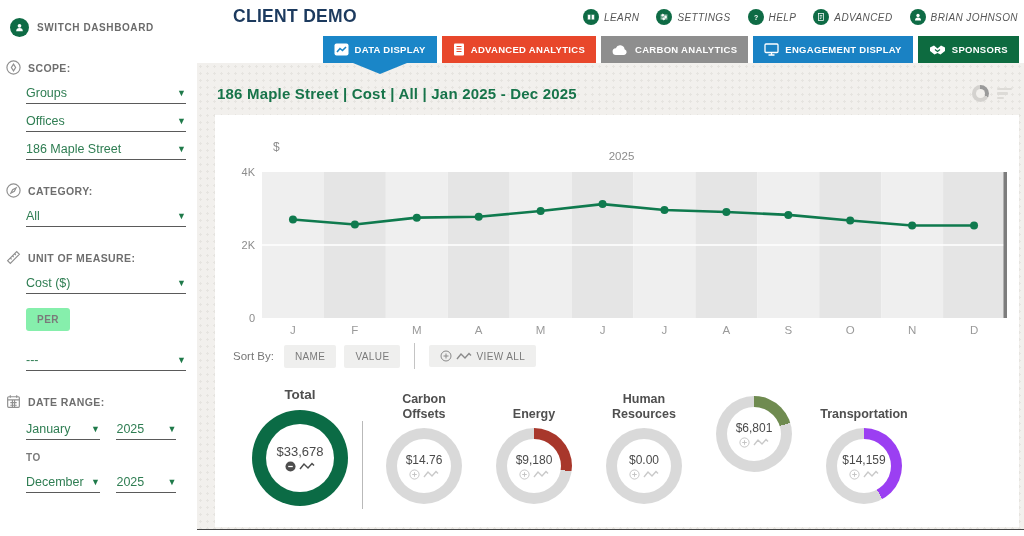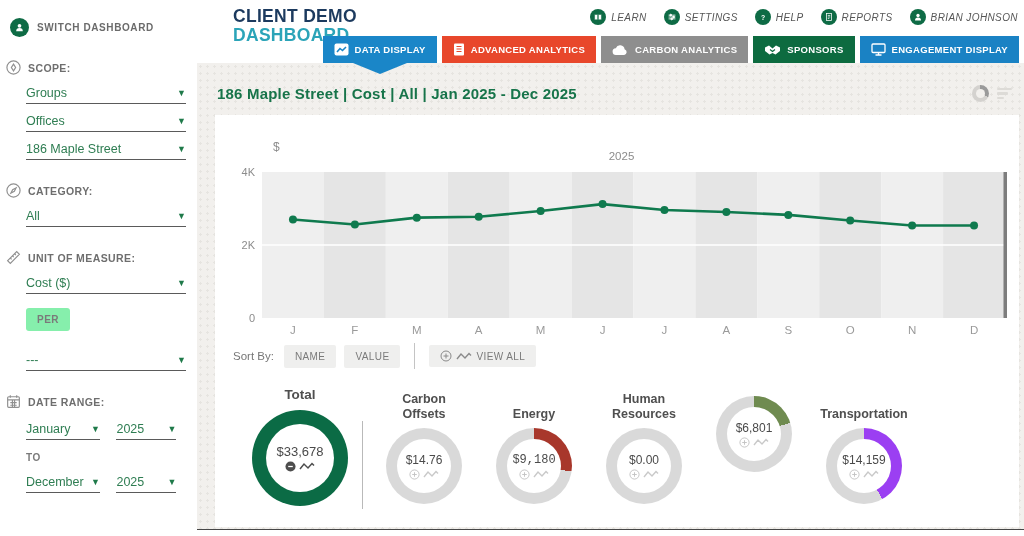--- a/index.html
+++ b/index.html
@@ -179,21 +179,20 @@
             <span class="caret">▼</span>
         </div>
       </div>
     </div>
 
   </div>
 
   <div class="header">
     <div class="logo">
       <div class="l1">CLIENT DEMO</div>
-      <div class="l2">DASHBOARD</div>
     </div>
 
     <div class="topnav">
       <div class="nav-item">
         <span class="green-dot">
           <svg width="10" height="10" viewBox="0 0 16 16" fill="#fff">
               <path d="M2.5 4 h5 v8.5 h-5 z M8.5 4 h5 v8.5 h-5 z" stroke="#0e6b45" stroke-width=".8"></path>
             </svg>
         </span>
         <span class="lbl">LEARN</span>
@@ -217,21 +216,21 @@
         </span>
         <span class="lbl">HELP</span>
       </div>
       <div class="nav-item">
         <span class="green-dot">
           <svg width="10" height="10" viewBox="0 0 16 16" fill="none" stroke="#fff" stroke-width="1.2">
               <rect x="4" y="2.5" width="8" height="11"></rect>
               <path d="M6 5.5 H10 M6 8 H10 M6 10.5 H8.5"></path>
             </svg>
         </span>
-        <span class="lbl">REPORTS</span>
+        <span class="lbl">ADVANCED</span>
       </div>
       <div class="nav-item">
         <span class="green-dot">
           <svg width="10" height="10" viewBox="0 0 16 16">
               <circle cx="8" cy="5.6" r="2.7" fill="#fff"></circle>
               <path d="M3.2 13.5a4.8 4.8 0 0 1 9.6 0z" fill="#fff"></path>
             </svg>
         </span>
         <span class="lbl">BRIAN JOHNSON</span>
       </div>
@@ -251,33 +250,33 @@
             <path d="M3.5 3.5 H8.5 M3.5 6 H8.5 M3.5 8.5 H8.5" stroke="#e8472b" stroke-width="1.2"></path>
           </svg>
         <span>ADVANCED ANALYTICS</span>
       </div>
       <div class="tab" style="--tab-color: #8e8e8e;">
         <svg width="17" height="12" viewBox="0 0 17 12">
             <path d="M4.2 11 a3.4 3.4 0 0 1 -.4-6.8 a4.6 4.6 0 0 1 8.8 1 a3 3 0 0 1 -.4 5.8 z" fill="#fff"></path>
           </svg>
         <span>CARBON ANALYTICS</span>
       </div>
+      <div class="tab" style="--tab-color: #1a82c4;">
+        <svg width="15" height="13" viewBox="0 0 15 13" fill="none" stroke="#fff" stroke-width="1.3">
+            <rect x="1" y="1" width="13" height="8.5" rx="1"></rect>
+            <path d="M7.5 9.5 V11.5 M4.5 12 H10.5"></path>
+          </svg>
+        <span>ENGAGEMENT DISPLAY</span>
+      </div>
       <div class="tab" style="--tab-color: #0d6b40;">
         <svg width="17" height="12" viewBox="0 0 17 12">
             <path d="M1 3.5 L5 1.5 L8.5 4.5 L12 1.5 L16 3.5 L16 7 L11.5 10.5 L8.5 9 L5.5 10.5 L1 7 Z" fill="#fff"></path>
             <path d="M6 5.5 L8.5 7.5 L11 5.5" fill="none" stroke="#0d6b40" stroke-width="1.1"></path>
           </svg>
         <span>SPONSORS</span>
-      </div>
-      <div class="tab" style="--tab-color: #1a82c4;">
-        <svg width="15" height="13" viewBox="0 0 15 13" fill="none" stroke="#fff" stroke-width="1.3">
-            <rect x="1" y="1" width="13" height="8.5" rx="1"></rect>
-            <path d="M7.5 9.5 V11.5 M4.5 12 H10.5"></path>
-          </svg>
-        <span>ENGAGEMENT DISPLAY</span>
       </div>
     </div>
   </div>
 
   <div class="content">
     <div class="title-row">
       <div class="page-title">186 Maple Street | Cost | All | Jan 2025 - Dec 2025</div>
       <div class="view-icons">
         <div class="donut-view-icon"></div>
         <div class="bars-view-icon">
@@ -387,21 +386,21 @@
                 <svg width="16" height="9" viewBox="0 0 16 9" fill="none" stroke="#c9c9c9" stroke-width="1.4">
                     <polyline points="1,7 5,2 9,6 13,1.5 15,3.5"></polyline>
                   </svg>
               </span>
             </div>
           </div>
         </div>
 
         <div class="donut-col">
           <div class="donut-label">Energy</div>
-          <div class="donut small" style="background: conic-gradient(rgb(168, 55, 43) 0deg, rgb(168, 55, 43) 27.3%, rgb(217, 217, 217) 27.3%, rgb(217, 217, 217) 100%); font-family: Liberation Mono, monospace;">
+          <div class="donut small" style="background: conic-gradient(rgb(168, 55, 43) 0deg, rgb(168, 55, 43) 27.3%, rgb(217, 217, 217) 27.3%, rgb(217, 217, 217) 100%);">
             <div class="hole">
               <span class="donut-value">$9,180</span>
               <span class="mini-icons">
                 <svg width="11" height="11" viewBox="0 0 12 12" fill="none" stroke="#c2c2c2" stroke-width="1">
                     <circle cx="6" cy="6" r="5"></circle>
                     <path d="M6 3.5 V8.5 M3.5 6 H8.5"></path>
                   </svg>
                 <svg width="16" height="9" viewBox="0 0 16 9" fill="none" stroke="#c9c9c9" stroke-width="1.4">
                     <polyline points="1,7 5,2 9,6 13,1.5 15,3.5"></polyline>
                   </svg>

